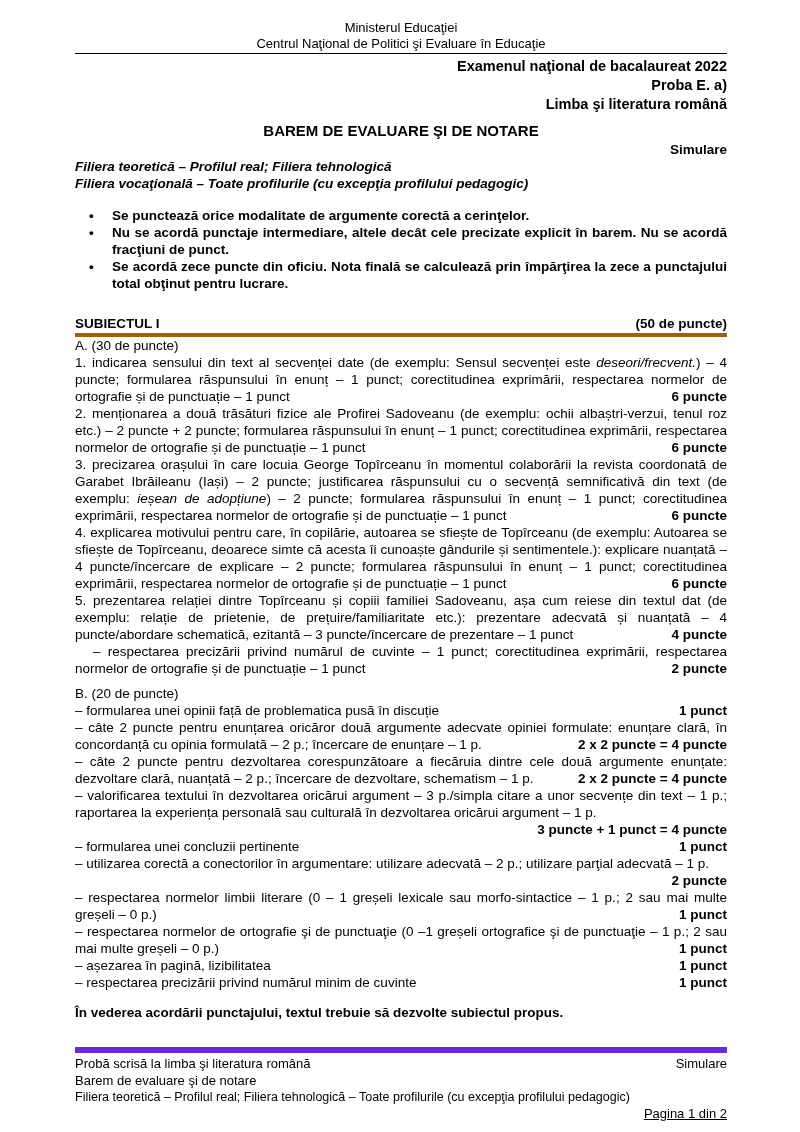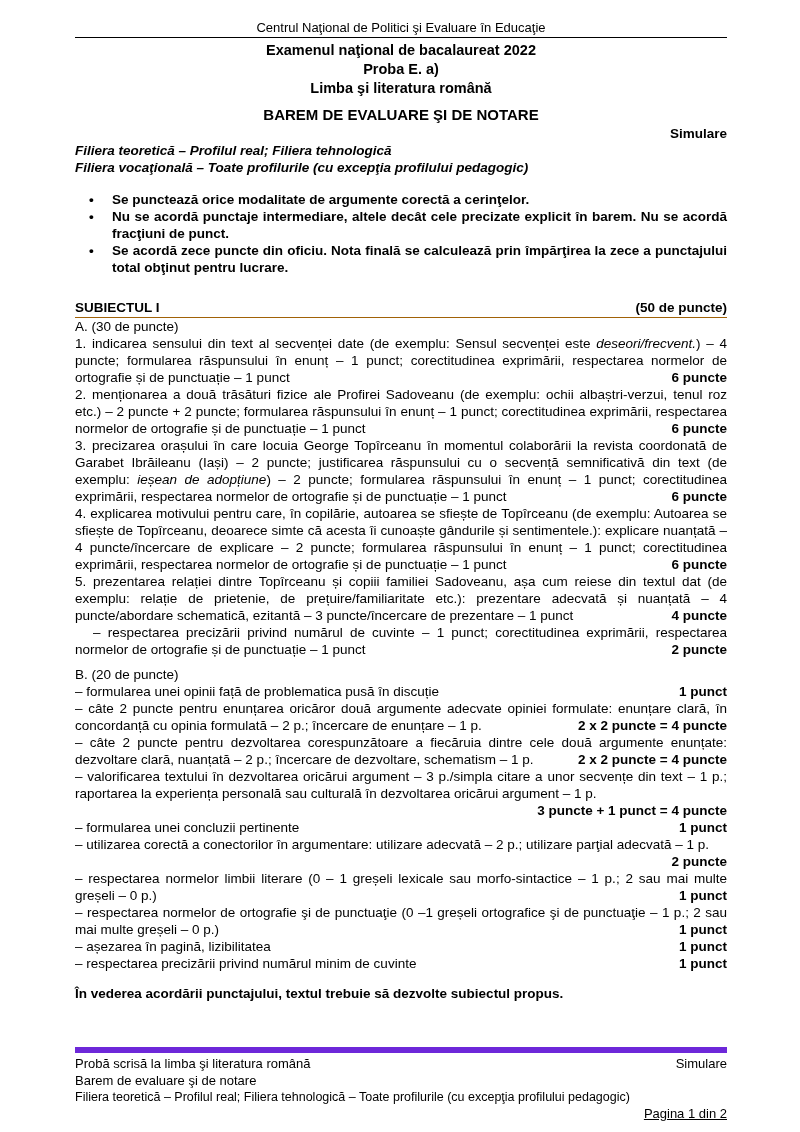--- a/index.html
+++ b/index.html
@@ -9,28 +9,28 @@
     box-sizing:border-box;
     padding:20px 73px 0 75px;
     background:#ffffff;color:#000000;
     font-family:"Liberation Sans","DejaVu Sans",sans-serif;
     font-size:13.5px;line-height:17px;
     overflow:hidden;
   }
   .center{text-align:center;}
   .small{font-size:13px;line-height:16px;}
   .rule{border-bottom:1.5px solid #000;margin:1px 0 3px;}
-  .title-bold{font-weight:bold;font-size:14.5px;line-height:19px;}
+  .title-bold{font-weight:bold;font-size:14.5px;line-height:19px;text-align:right;}
   .doc-title{font-weight:bold;font-size:15px;line-height:20px;margin-top:7px;}
   .session{text-align:right;font-weight:bold;}
   .filiera{font-weight:bold;font-style:italic;}
   .bullets{list-style:none;margin:15px 0 0 0;padding:0;}
   .bullets li{position:relative;padding-left:37px;font-weight:bold;text-align:justify;}
   .bullet-marker{position:absolute;left:14px;top:0;}
-  .subject-heading{display:flex;justify-content:space-between;font-weight:bold;border-bottom:1px solid #a16207;margin-top:23px;padding-bottom:1px;}
+  .subject-heading{display:flex;justify-content:space-between;font-weight:bold;border-bottom:4px solid #a16207;margin-top:23px;padding-bottom:1px;}
   .part-title{font-weight:normal;}
   .spaced{margin-top:8px;}
   p.item{margin:0;text-align:justify;display:flow-root;}
   p.item.indent{text-indent:18px;}
   .score{float:right;font-weight:bold;text-indent:0;}
   .it{font-style:italic;}
   .score-line{margin:0;text-align:right;font-weight:bold;}
   .note{font-weight:bold;margin:13px 0 0 0;}
   .doc-footer{
     position:absolute;left:75px;right:73px;bottom:10px;
@@ -40,20 +40,21 @@
   .footer-row{display:flex;justify-content:space-between;}
   .footer-filiera{font-size:12.5px;}
   .footer-page{text-align:right;text-decoration:underline;}
 </style>
 </head>
 <body>
 
 <div class="page">
 
   <div>
+    <div class="center small">Ministerul Educaţiei</div>
     <div class="center small">Centrul Naţional de Politici şi Evaluare în Educaţie</div>
     <div class="rule"></div>
     <div class="center title-bold">Examenul naţional de bacalaureat 2022</div>
     <div class="center title-bold">Proba E. a)</div>
     <div class="center title-bold">Limba şi literatura română</div>
     <div class="center doc-title">BAREM DE EVALUARE ŞI DE NOTARE</div>
     <div class="session">Simulare</div>
     <div class="filiera">Filiera teoretică – Profilul real; Filiera tehnologică</div>
     <div class="filiera">Filiera vocaţională – Toate profilurile (cu excepţia profilului pedagogic)</div>
   </div>

